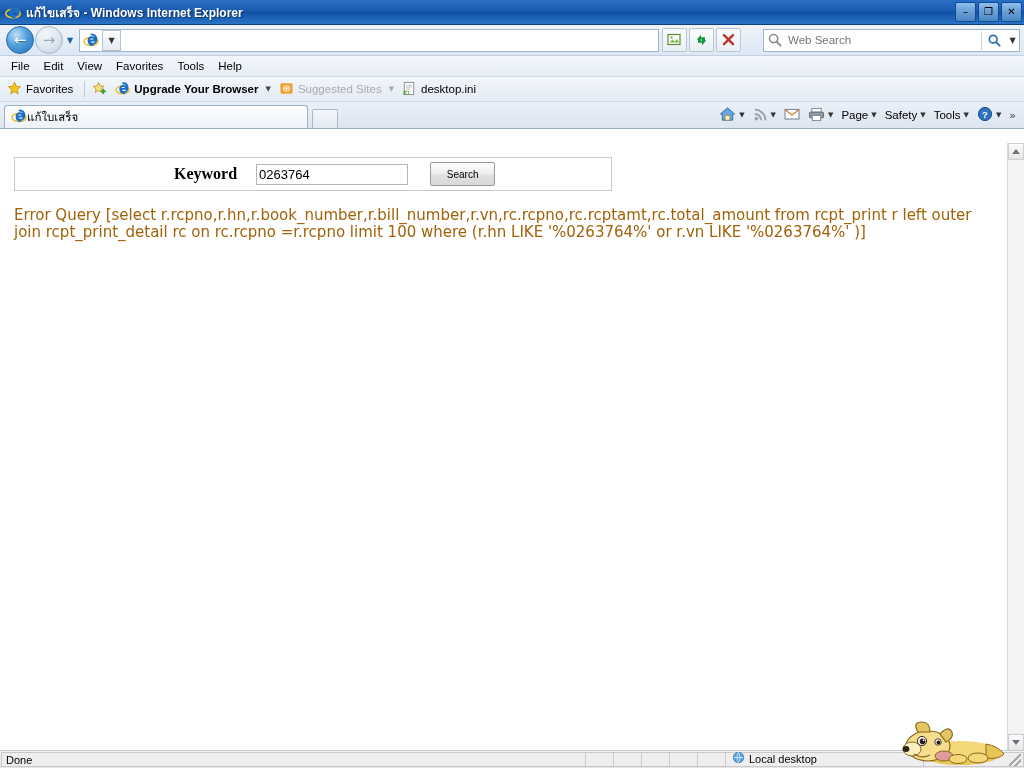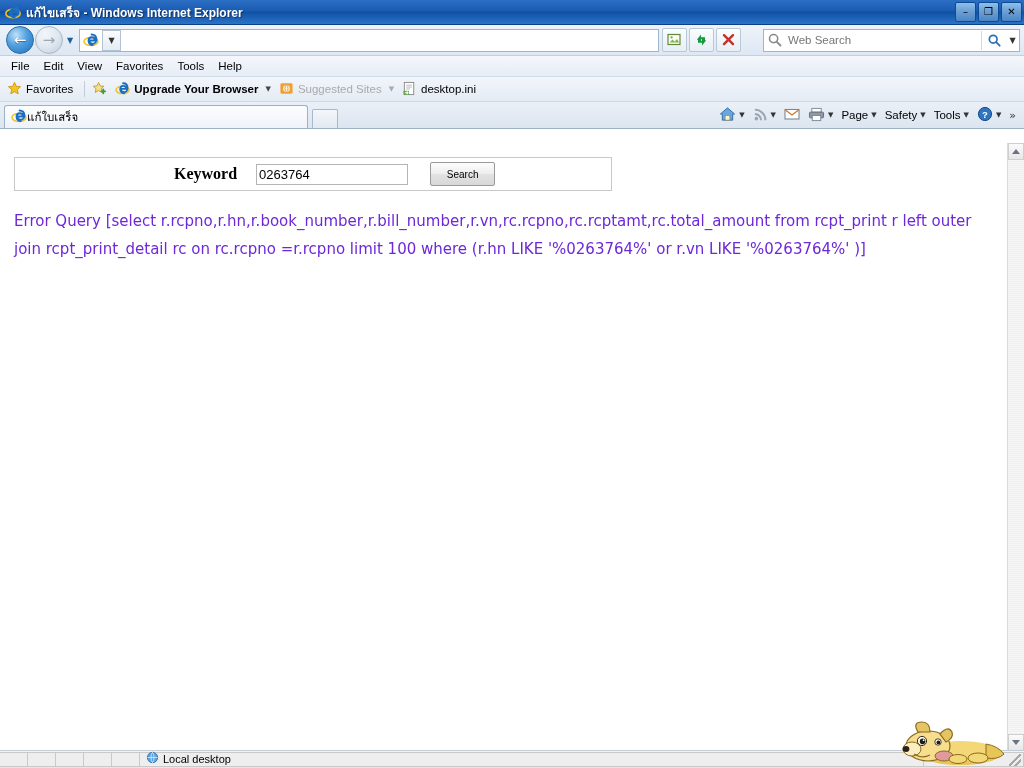--- a/index.html
+++ b/index.html
@@ -231,22 +231,22 @@
     background: linear-gradient(to bottom,#fdfdfd 0%, #eeeeee 48%, #e2e2e2 52%, #d8d8d8 100%);
     border: 1px solid #9a9a9a;
     border-radius: 2px;
     font-size: 10px; color: #000;
     display: flex; align-items: center; justify-content: center;
     font-family: "Liberation Sans", sans-serif;
   }
   .error-text {
     margin: 16px 14px 0 14px;
     font-size: 15px;
-    line-height: 28px;
-    color: #6d28d9;
+    line-height: 17px;
+    color: #a16207;
     font-family: "DejaVu Sans", sans-serif;
     max-width: 960px;
     word-spacing: 0px;
   }
 
   
   .vscroll {
     position: absolute; right: 0; top: 0; bottom: 0; width: 16px;
     background: #f0f0f0;
     border-left: 1px solid #dadada;
@@ -556,20 +556,21 @@
       <span class="tri up"></span>
     </div>
     <div class="vscroll-track"></div>
     <div class="scroll-btn down">
       <span class="tri down"></span>
     </div>
   </div>
 </div>
 
 <div class="statusbar">
+  <span class="status-text">Done</span>
   <span class="status-cell"></span>
   <span class="status-cell"></span>
   <span class="status-cell"></span>
   <span class="status-cell"></span>
   <span class="status-cell"></span>
   <span class="status-zone">
     <span>
       <svg width="13" height="13" viewBox="0 0 16 16" xmlns="http://www.w3.org/2000/svg">
         <circle cx="8" cy="8" r="6.4" fill="#5da2dd" stroke="#2f6ea8" stroke-width="1"></circle>
         <path d="M1.8 8h12.4M8 1.6c2.4 2.3 2.4 10.5 0 12.8M8 1.6c-2.4 2.3-2.4 10.5 0 12.8" fill="none" stroke="#e6f2fb" stroke-width="0.9"></path>

